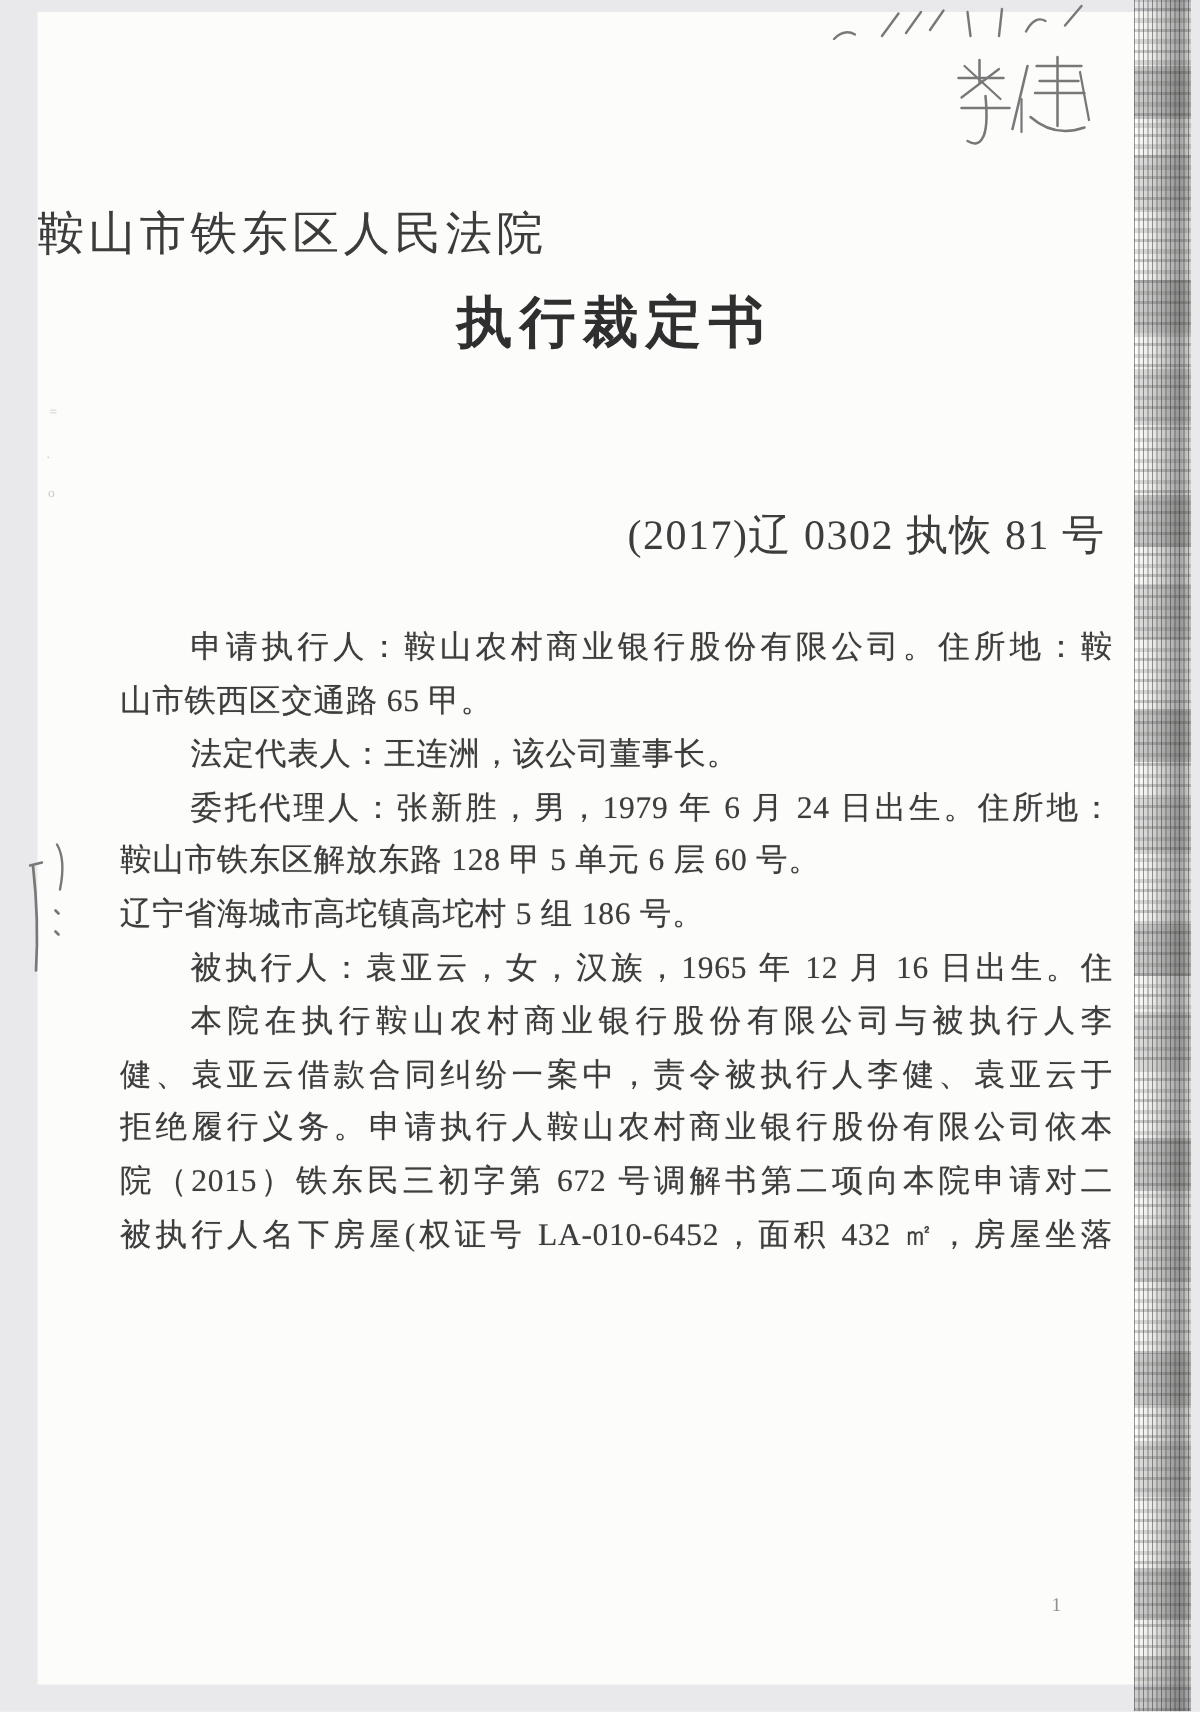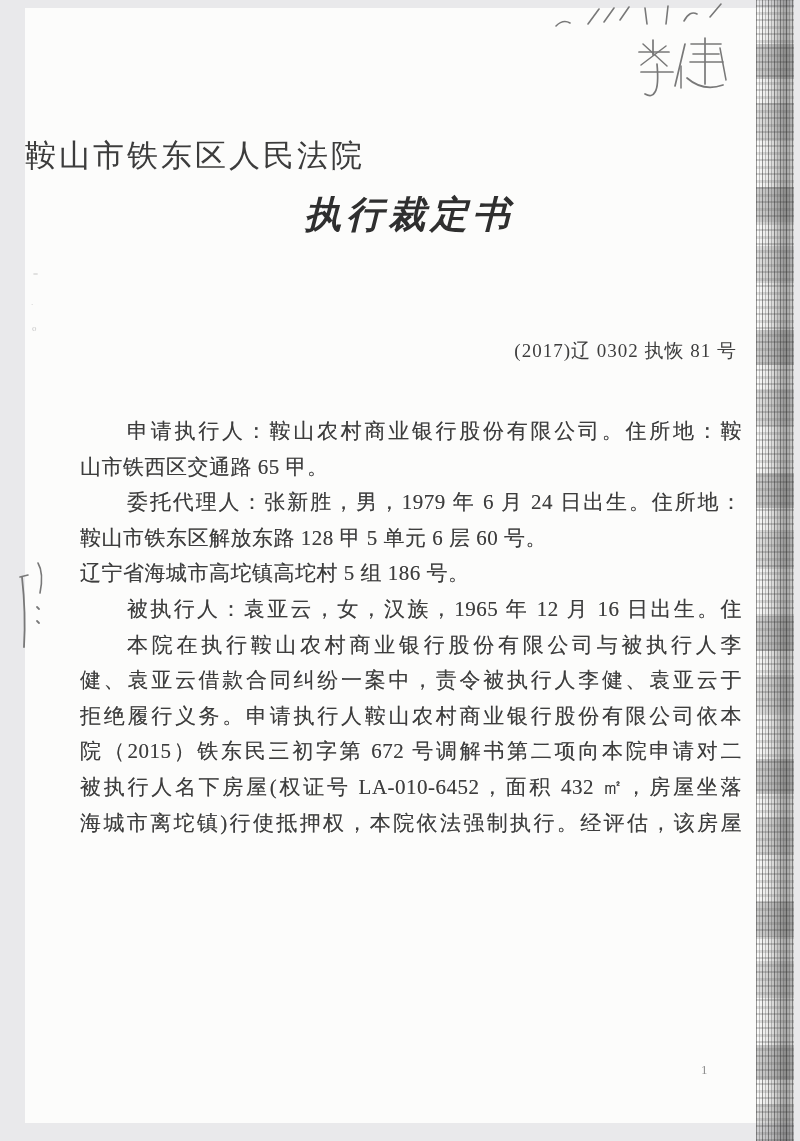--- a/index.html
+++ b/index.html
@@ -33,27 +33,26 @@
   }
   .doc-title{
     position:absolute;
     left:0;right:0;
     top:182px;
     text-align:center;
     font-size:37px;
     letter-spacing:5px;
     color:#2f2f2f;
     font-weight:700;
-    font-style:italic;
   }
   .case-number{
     position:absolute;
     top:330px;
     right:57px;
-    font-size:19px;
+    font-size:28px;
     letter-spacing:1px;
     color:#3d3d3d;
   }
   .doc-body{
     position:absolute;
     top:406px;
     left:55px;
     width:662px;
     font-size:21px;
     line-height:35.6px;
@@ -107,30 +106,30 @@
 
 <div class="scan">
 
   <div class="page">
     <div class="court-name">鞍山市铁东区人民法院</div>
     <div class="doc-title">执行裁定书</div>
     <div class="case-number">(2017)辽 0302 执恢 81 号</div>
     <div class="doc-body">
         <div class="doc-line indent fill">申请执行人：鞍山农村商业银行股份有限公司。住所地：鞍</div>
         <div class="doc-line">山市铁西区交通路 65 甲。</div>
+        <div class="doc-line indent">法定代表人：王连洲，该公司董事长。</div>
         <div class="doc-line indent fill">委托代理人：张新胜，男，1979 年 6 月 24 日出生。住所地：</div>
         <div class="doc-line">鞍山市铁东区解放东路 128 甲 5 单元 6 层 60 号。</div>
         <div class="doc-line">辽宁省海城市高坨镇高坨村 5 组 186 号。</div>
         <div class="doc-line indent fill">被执行人：袁亚云，女，汉族，1965 年 12 月 16 日出生。住</div>
         <div class="doc-line indent fill">本院在执行鞍山农村商业银行股份有限公司与被执行人李</div>
         <div class="doc-line fill">健、袁亚云借款合同纠纷一案中，责令被执行人李健、袁亚云于</div>
         <div class="doc-line fill">拒绝履行义务。申请执行人鞍山农村商业银行股份有限公司依本</div>
         <div class="doc-line fill">院（2015）铁东民三初字第 672 号调解书第二项向本院申请对二</div>
         <div class="doc-line fill">被执行人名下房屋(权证号 LA-010-6452，面积 432 ㎡，房屋坐落</div>
-        <div class="doc-line fill">海城市离坨镇)行使抵押权，本院依法强制执行。经评估，该房屋</div>
       </div>
     <div class="page-number">1</div>
 
     <div class="margin-speck" style="left:8px;top:262px;">=</div>
     <div class="margin-speck" style="left:6px;top:290px;">.</div>
     <div class="margin-speck" style="left:7px;top:316px;">o</div>
   </div>
 
   <svg class="handwriting" style="left:550px;top:0;" width="200" height="40" viewBox="0 0 200 40">
     <path d="M6 26 q7 -7 14 -3" stroke-width="1.6"></path>

